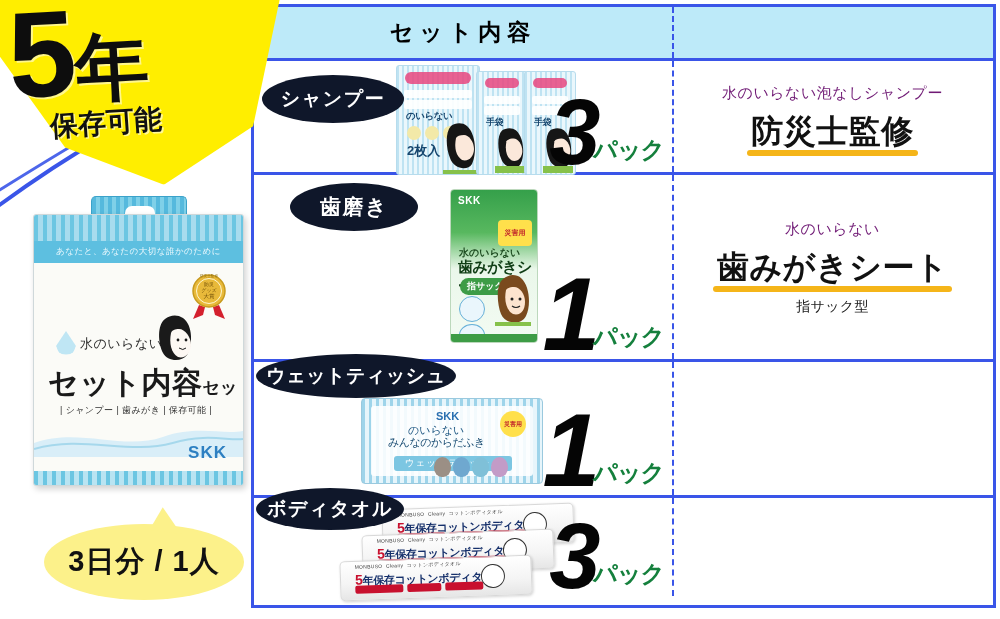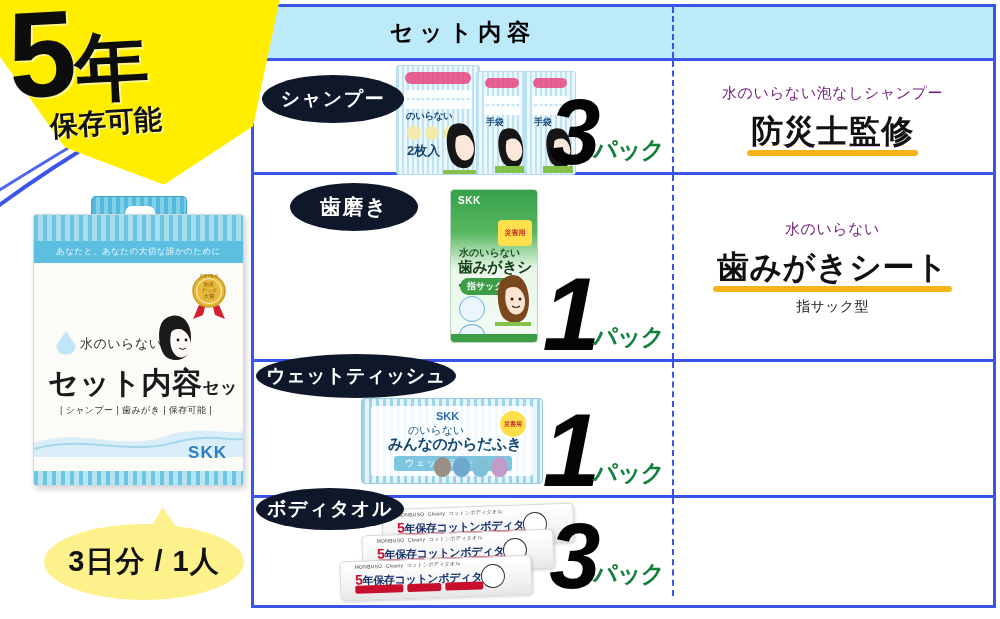--- a/index.html
+++ b/index.html
@@ -252,21 +252,21 @@
 
   .pk-wipe{
     width:182px; height:86px; border-radius:4px;
     background:linear-gradient(90deg,#9ed4ea 0 3px,#e6f5fb 3px 7px);
     background-size:7px 100%;
     border:1px solid #9ac9de; overflow:hidden;
   }
   .pk-wipe .inner{ position:absolute; left:9px; top:7px; right:9px; bottom:7px; background:rgba(255,255,255,.88); border-radius:3px;}
   .pk-wipe .skk{ position:absolute; left:74px; top:11px; font-size:11px; font-weight:bold; color:#2a6fb0;}
   .pk-wipe .l1{ position:absolute; left:46px; top:24px; font-size:11px; color:#1c5580;}
-  .pk-wipe .l2{ position:absolute; left:26px; top:36px; font-size:15px; font-weight:bold; color:#14486f; letter-spacing:-.5px;}
+  .pk-wipe .l2{ position:absolute; left:26px; top:36px; font-size:11px; font-weight:normal; color:#14486f; letter-spacing:-.5px;}
   .pk-wipe .l3{ position:absolute; left:32px; top:57px; width:118px; height:15px; background:#7cc6e2; border-radius:3px;
     color:#fff; font-size:9.5px; display:flex; align-items:center; justify-content:center; letter-spacing:1px;}
   .pk-wipe .yl{ position:absolute; right:16px; top:12px; width:26px; height:26px; border-radius:50%; background:#ffe04b;
     font-size:6px; color:#c0202a; font-weight:bold; display:flex; align-items:center; justify-content:center;}
   .pk-wipe .kids{ position:absolute; left:72px; bottom:6px; display:flex; gap:2px;}
   .pk-wipe .kids i{ display:block; width:17px; height:20px; border-radius:50% 50% 45% 45%;}
 
   .pk-towel{
     width:192px; height:40px; border-radius:5px;
     background:linear-gradient(180deg,#ffffff 0%,#f4f4f4 60%,#e6e6e6 100%);

